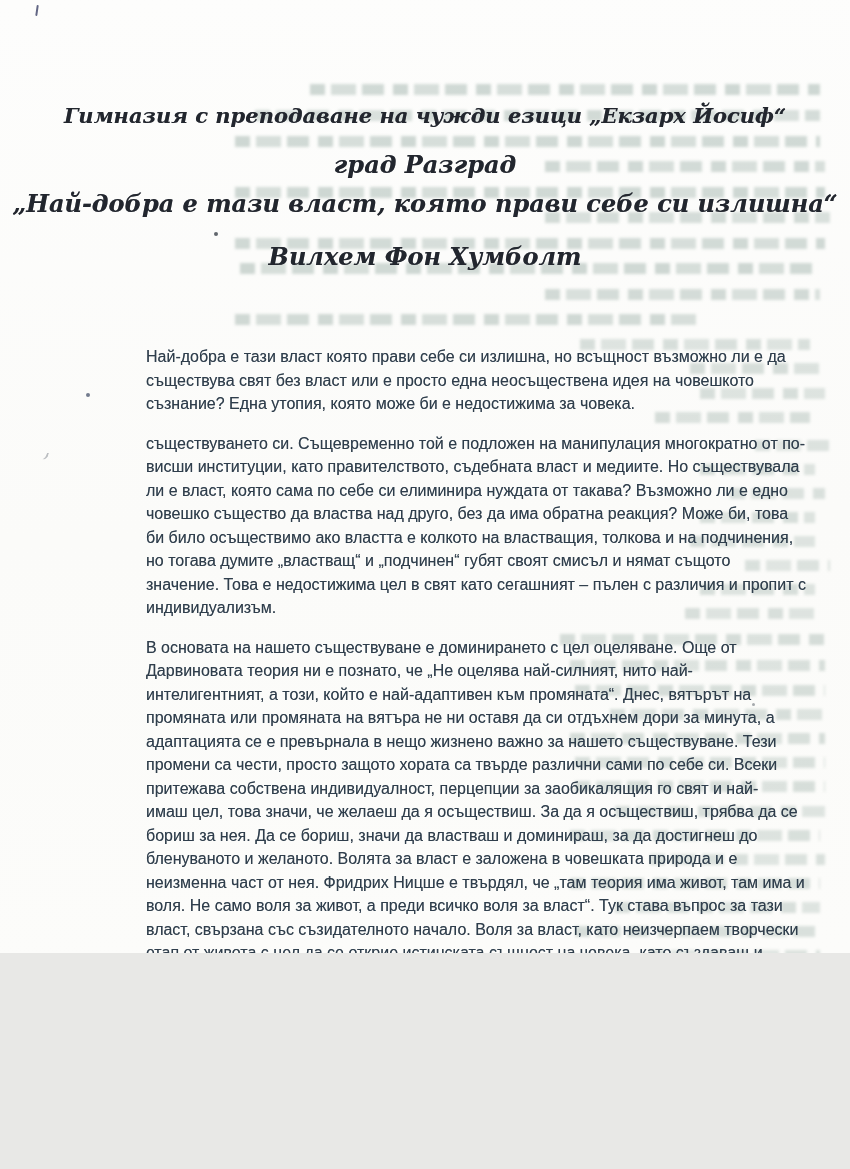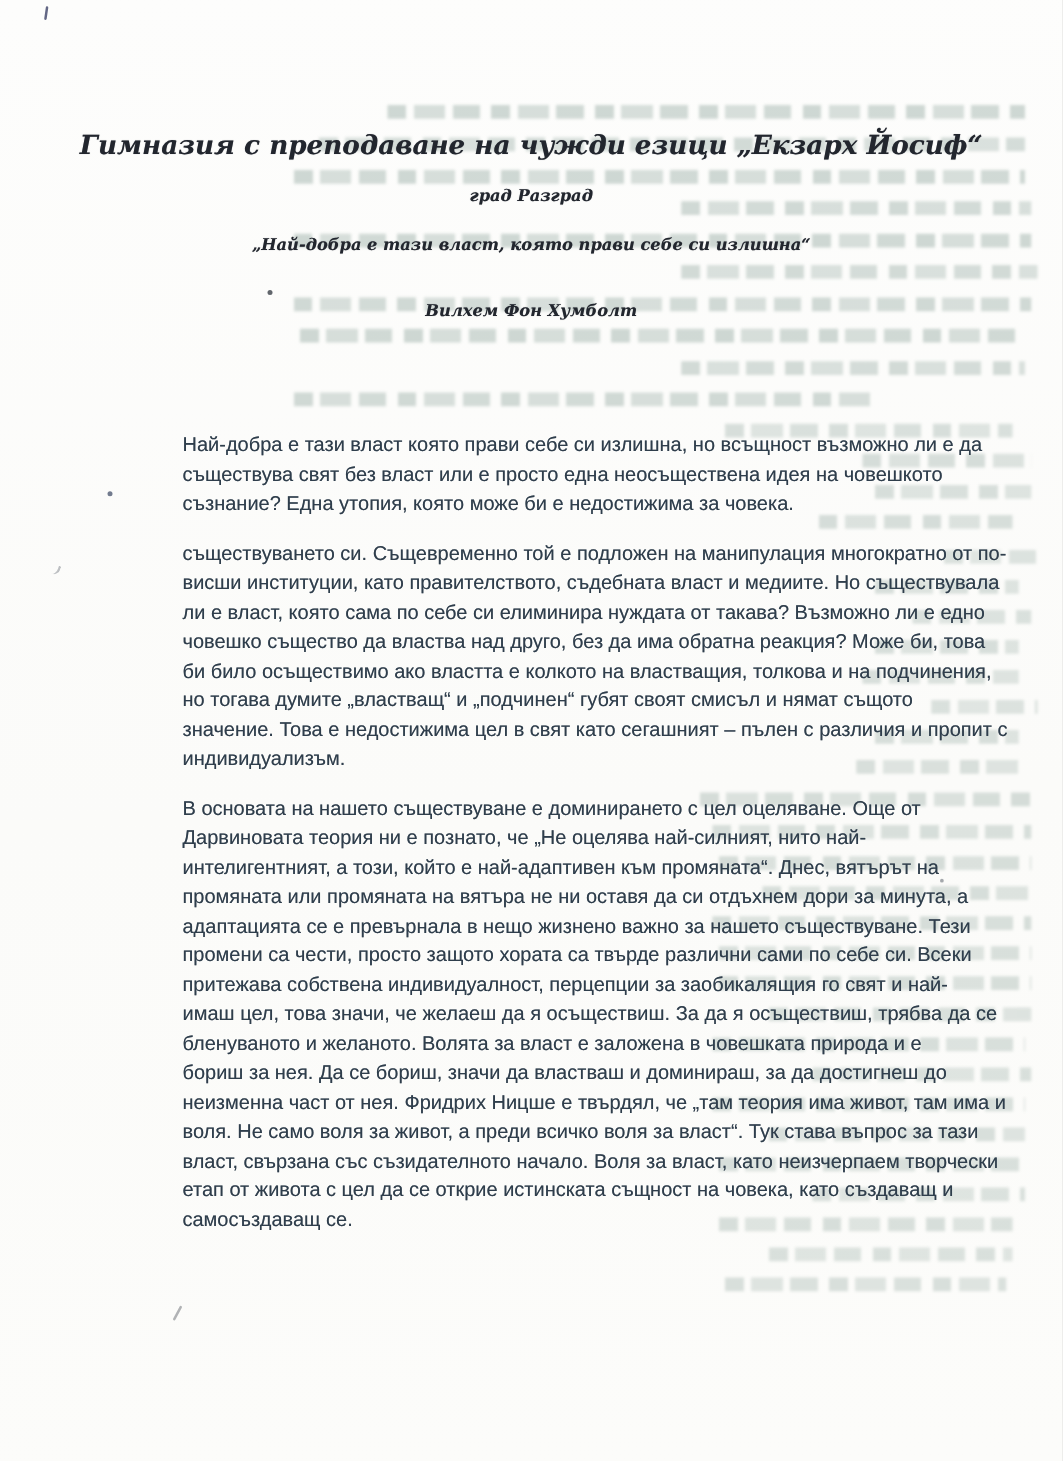--- a/index.html
+++ b/index.html
@@ -3,21 +3,21 @@
 <meta charset="utf-8">
 <style>
   html, body {
     margin: 0;
     padding: 0;
     background: #e8e8e6;
   }
   .page {
     position: relative;
     width: 850px;
-    height: 1169px;
+    height: 953px;
     margin: 0 auto;
     background: linear-gradient(178deg, #fdfdfc 0%, #fbfbf9 55%, #fcfcfa 100%);
     overflow: hidden;
     font-family: "Liberation Sans", sans-serif;
   }
 
   
   .ghost-layer { position: absolute; inset: 0; z-index: 1; }
   .ghost {
     position: absolute;
@@ -36,21 +36,21 @@
   .print-layer { position: absolute; inset: 0; z-index: 2; }
 
   .h-line {
     position: absolute;
     left: 0;
     width: 100%;
     text-align: center;
     font-family: "DejaVu Serif", serif;
     font-weight: bold;
     font-style: italic;
-    font-size: 13px;
+    font-size: 24px;
     color: #22262e;
     text-shadow: 0 0 0.6px rgba(25,30,40,0.5);
     white-space: nowrap;
   }
   .h-school  { top: 103px; font-size: 21px; }
   .h-city    { top: 150px; }
   .h-quote   { top: 189px; }
   .h-author  { top: 242px; }
   .h-genre   { top: 276px; }
 
@@ -171,22 +171,22 @@
         </div>
         <div class="para">
           <div class="line">В основата на нашето съществуване е доминирането с цел оцеляване. Още от</div>
           <div class="line">Дарвиновата теория ни е познато, че „Не оцелява най-силният, нито най-</div>
           <div class="line">интелигентният, а този, който е най-адаптивен към промяната“. Днес, вятърът на</div>
           <div class="line">промяната или промяната на вятъра не ни оставя да си отдъхнем дори за минута, а</div>
           <div class="line">адаптацията се е превърнала в нещо жизнено важно за нашето съществуване. Тези</div>
           <div class="line">промени са чести, просто защото хората са твърде различни сами по себе си. Всеки</div>
           <div class="line">притежава собствена индивидуалност, перцепции за заобикалящия го свят и най-</div>
           <div class="line">имаш цел, това значи, че желаеш да я осъществиш. За да я осъществиш, трябва да се</div>
+          <div class="line">бориш за нея. Да се бориш, значи да властваш и доминираш, за да достигнеш до</div>
           <div class="line">бленуваното и желаното. Волята за власт е заложена в човешката природа и е</div>
-          <div class="line">бориш за нея. Да се бориш, значи да властваш и доминираш, за да достигнеш до</div>
           <div class="line">неизменна част от нея. Фридрих Ницше е твърдял, че „там теория има живот, там има и</div>
           <div class="line">воля. Не само воля за живот, а преди всичко воля за власт“. Тук става въпрос за тази</div>
           <div class="line">власт, свързана със съзидателното начало. Воля за власт, като неизчерпаем творчески</div>
           <div class="line">етап от живота с цел да се открие истинската същност на човека, като създаващ и</div>
           <div class="line">самосъздаващ се.</div>
         </div>
       </div>
   </div>
 
   <div class="artifact mark-tick"></div>

